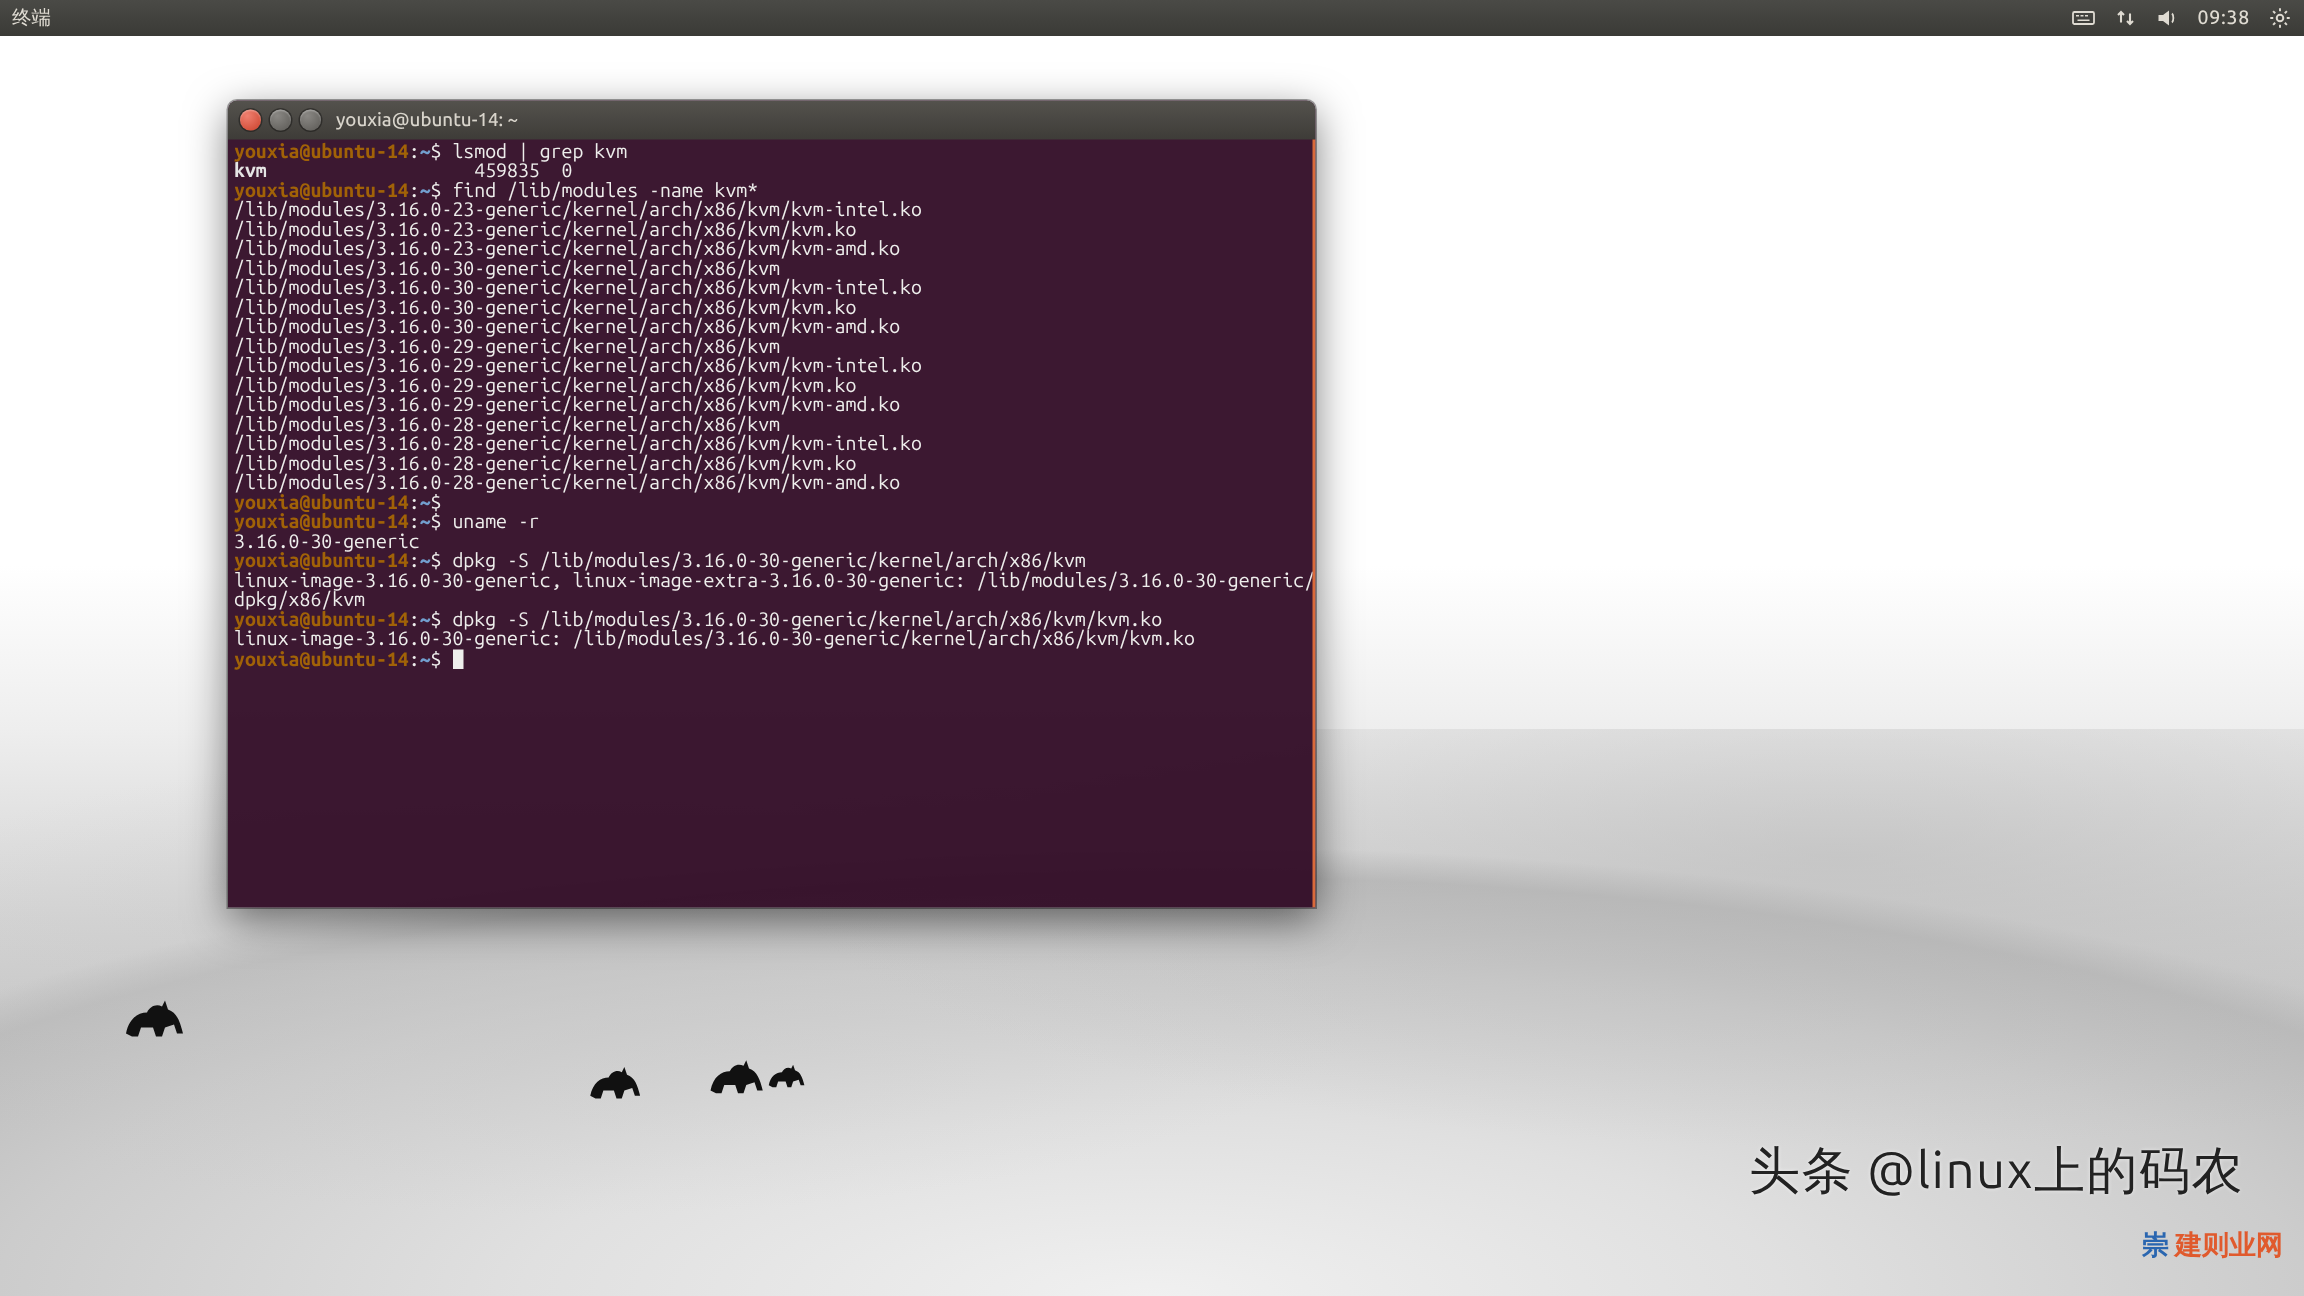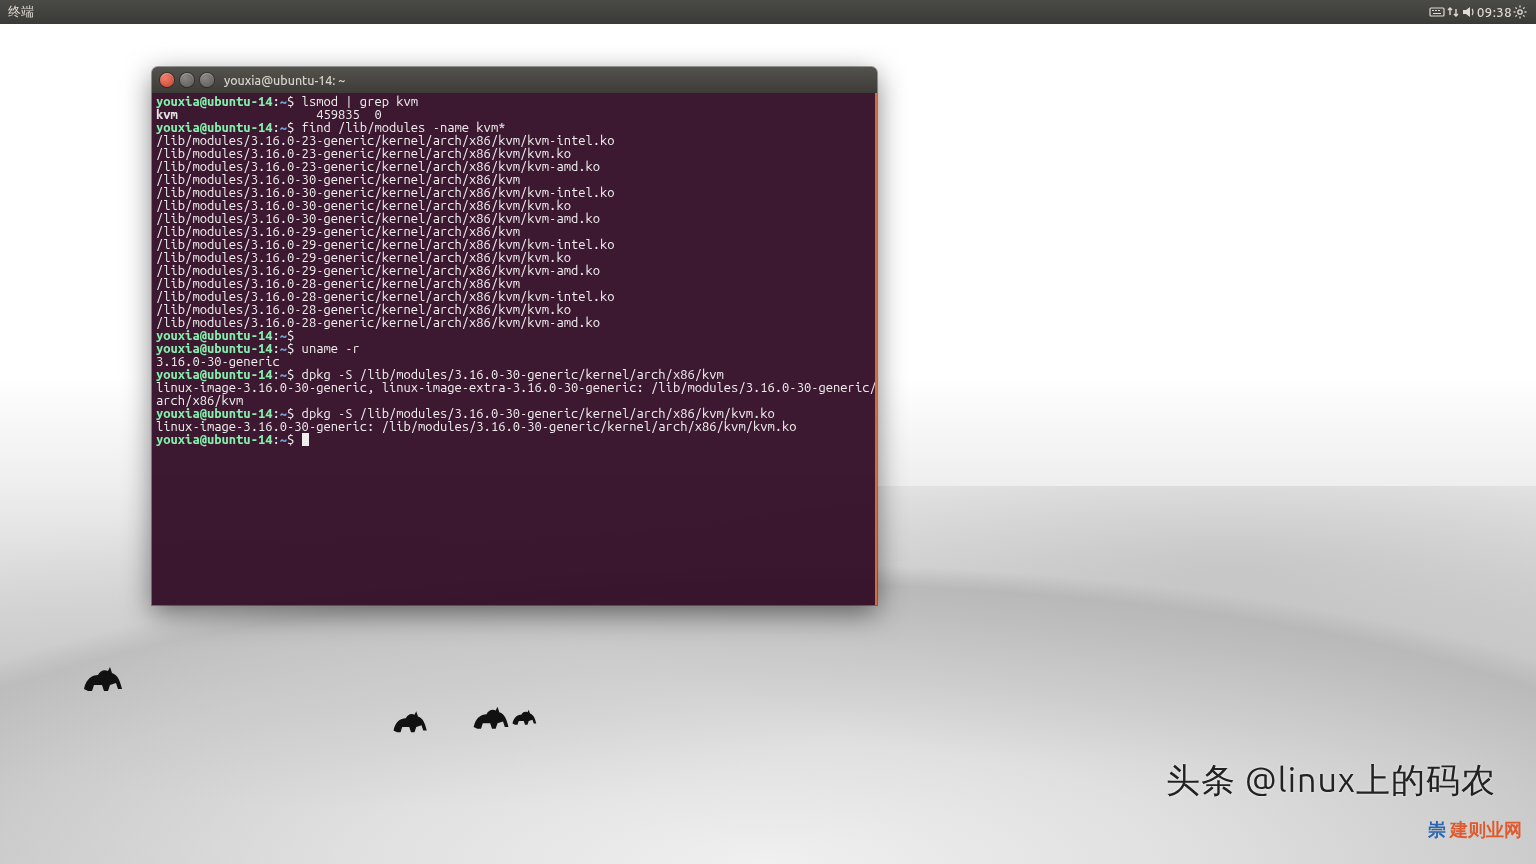--- a/index.html
+++ b/index.html
@@ -8,21 +8,21 @@
 
   
   .top-panel {
     position: absolute; top: 0; left: 0; right: 0; height: 24px;
     background: linear-gradient(to bottom, #4a4a46, #3a3a36);
     color: #dfdbd2; display: flex; align-items: center; padding: 0 8px;
     font-size: 13px;
     z-index: 100;
   }
   .top-panel .left { flex: 0 0 auto; }
-  .top-panel .right { margin-left: auto; display: flex; align-items: center; }
+  .top-panel .right { margin-left: auto; display: flex; align-items: center; gap: 12px; }
   .top-panel .icon { display: inline-flex; align-items: center; justify-content: center; width: 16px; height: 16px; }
   .top-panel .clock { font-weight: 500; letter-spacing: 0.5px; }
 
   
   .desktop {
     position: absolute; top: 24px; left: 0; right: 0; bottom: 0;
     background:
       radial-gradient(ellipse 1400px 400px at 50% 100%, #f0f0f0 0%, #e0e0e0 30%, #ccc 55%, #bbb 70%, transparent 75%),
       linear-gradient(to bottom, #ffffff 0%, #ffffff 42%, #eeeeee 55%, #d4d4d4 70%, #c0c0c0 85%, #b0b0b0 100%);
     overflow: hidden;
@@ -72,21 +72,21 @@
     flex: 1 1 auto;
     padding: 2px 4px 4px 4px;
     font-family: "Ubuntu Mono", "DejaVu Sans Mono", Menlo, Consolas, monospace;
     font-size: 13px;
     line-height: 1.0;
     color: #eeeeec;
     overflow: hidden;
     border-right: 2px solid #d96a3b;
   }
   .terminal-body .line { white-space: pre; }
-  .prompt-user { color: #86efac; font-weight: bold; }
+  .prompt-user { color: #a16207; font-weight: bold; }
   .prompt-path { color: #729fcf; font-weight: bold; }
   .red { color: #e5e5e5; font-weight: bold; }
   .cursor {
     display: inline-block; width: 7px; height: 13px; background: #eeeeec;
     vertical-align: -2px;
   }
 
   
   .wm1 {
     position: absolute; right: 40px; bottom: 60px;
@@ -187,21 +187,21 @@
         <div class="line">/lib/modules/3.16.0-29-generic/kernel/arch/x86/kvm/kvm-amd.ko</div>
         <div class="line">/lib/modules/3.16.0-28-generic/kernel/arch/x86/kvm</div>
         <div class="line">/lib/modules/3.16.0-28-generic/kernel/arch/x86/kvm/kvm-intel.ko</div>
         <div class="line">/lib/modules/3.16.0-28-generic/kernel/arch/x86/kvm/kvm.ko</div>
         <div class="line">/lib/modules/3.16.0-28-generic/kernel/arch/x86/kvm/kvm-amd.ko</div>
         <div class="line"><span><span class="prompt-user">youxia@ubuntu-14</span>:<span class="prompt-path">~</span>$</span> </div>
         <div class="line"><span><span class="prompt-user">youxia@ubuntu-14</span>:<span class="prompt-path">~</span>$</span> uname -r</div>
         <div class="line">3.16.0-30-generic</div>
         <div class="line"><span><span class="prompt-user">youxia@ubuntu-14</span>:<span class="prompt-path">~</span>$</span> dpkg -S /lib/modules/3.16.0-30-generic/kernel/arch/x86/kvm</div>
         <div class="line">linux-image-3.16.0-30-generic, linux-image-extra-3.16.0-30-generic: /lib/modules/3.16.0-30-generic/kernel/</div>
-        <div class="line">arch/x86/kvm</div>
+        <div class="line">dpkg/x86/kvm</div>
         <div class="line"><span><span class="prompt-user">youxia@ubuntu-14</span>:<span class="prompt-path">~</span>$</span> dpkg -S /lib/modules/3.16.0-30-generic/kernel/arch/x86/kvm/kvm.ko</div>
         <div class="line">linux-image-3.16.0-30-generic: /lib/modules/3.16.0-30-generic/kernel/arch/x86/kvm/kvm.ko</div>
         <div class="line"><span><span class="prompt-user">youxia@ubuntu-14</span>:<span class="prompt-path">~</span>$</span> <span class="cursor"></span></div>
       </div>
   </div>
 
   <div class="wm1">头条 @linux上的码农</div>
   <div class="wm2">
     <span class="badge">崇</span>
     <span class="txt">建则业网</span>

